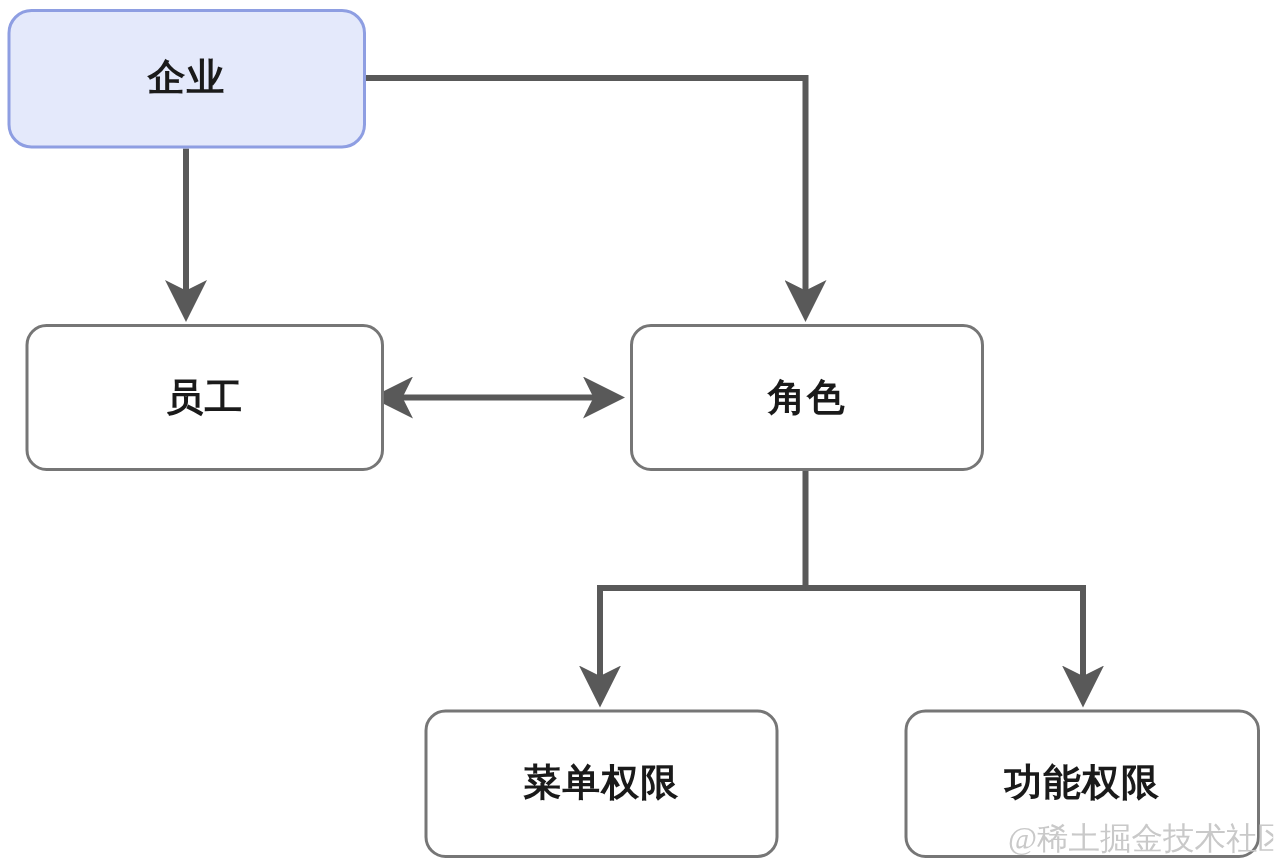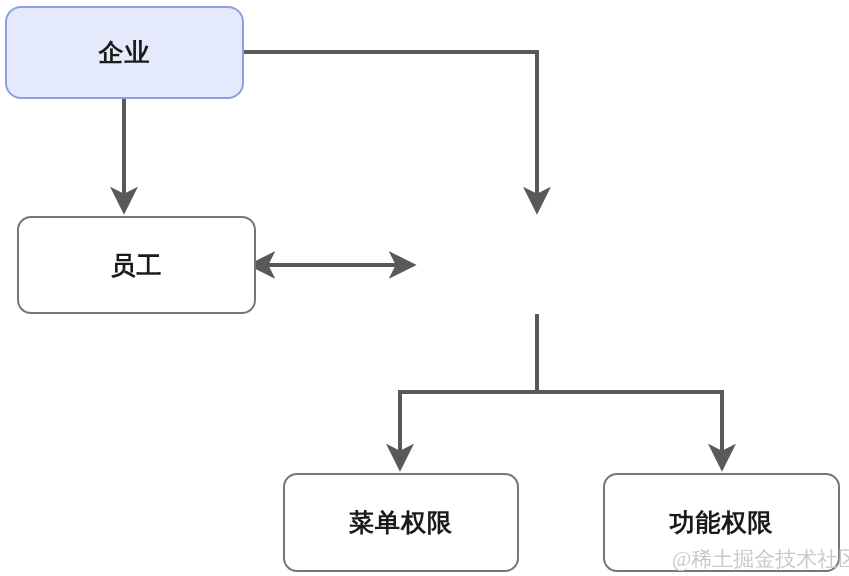--- a/index.html
+++ b/index.html
@@ -94,20 +94,23 @@
   </svg>
 
   <div class="node node-enterprise accent">
     <span class="node-label">企业</span>
   </div>
 
   <div class="node node-employee">
     <span class="node-label">员工</span>
   </div>
 
+  <div class="node node-role">
+    <span class="node-label">角色</span>
+  </div>
 
   <div class="node node-func-perm">
     <span class="node-label">功能权限</span>
   </div>
 
   <div class="node node-menu-perm">
     <span class="node-label">菜单权限</span>
   </div>
 
   <div class="watermark">@稀土掘金技术社区</div>

